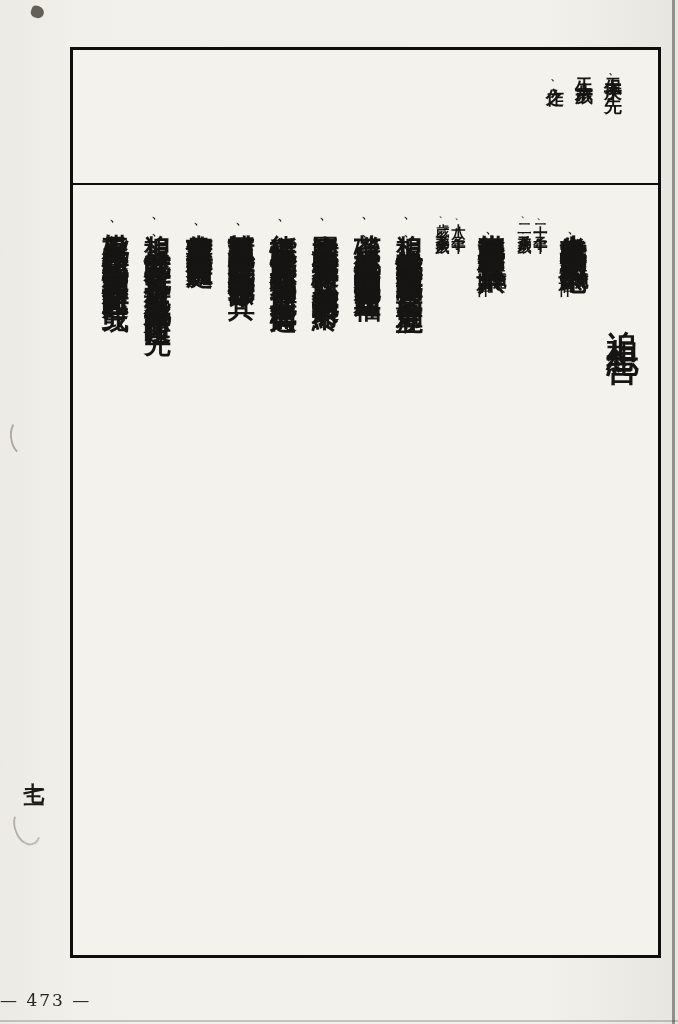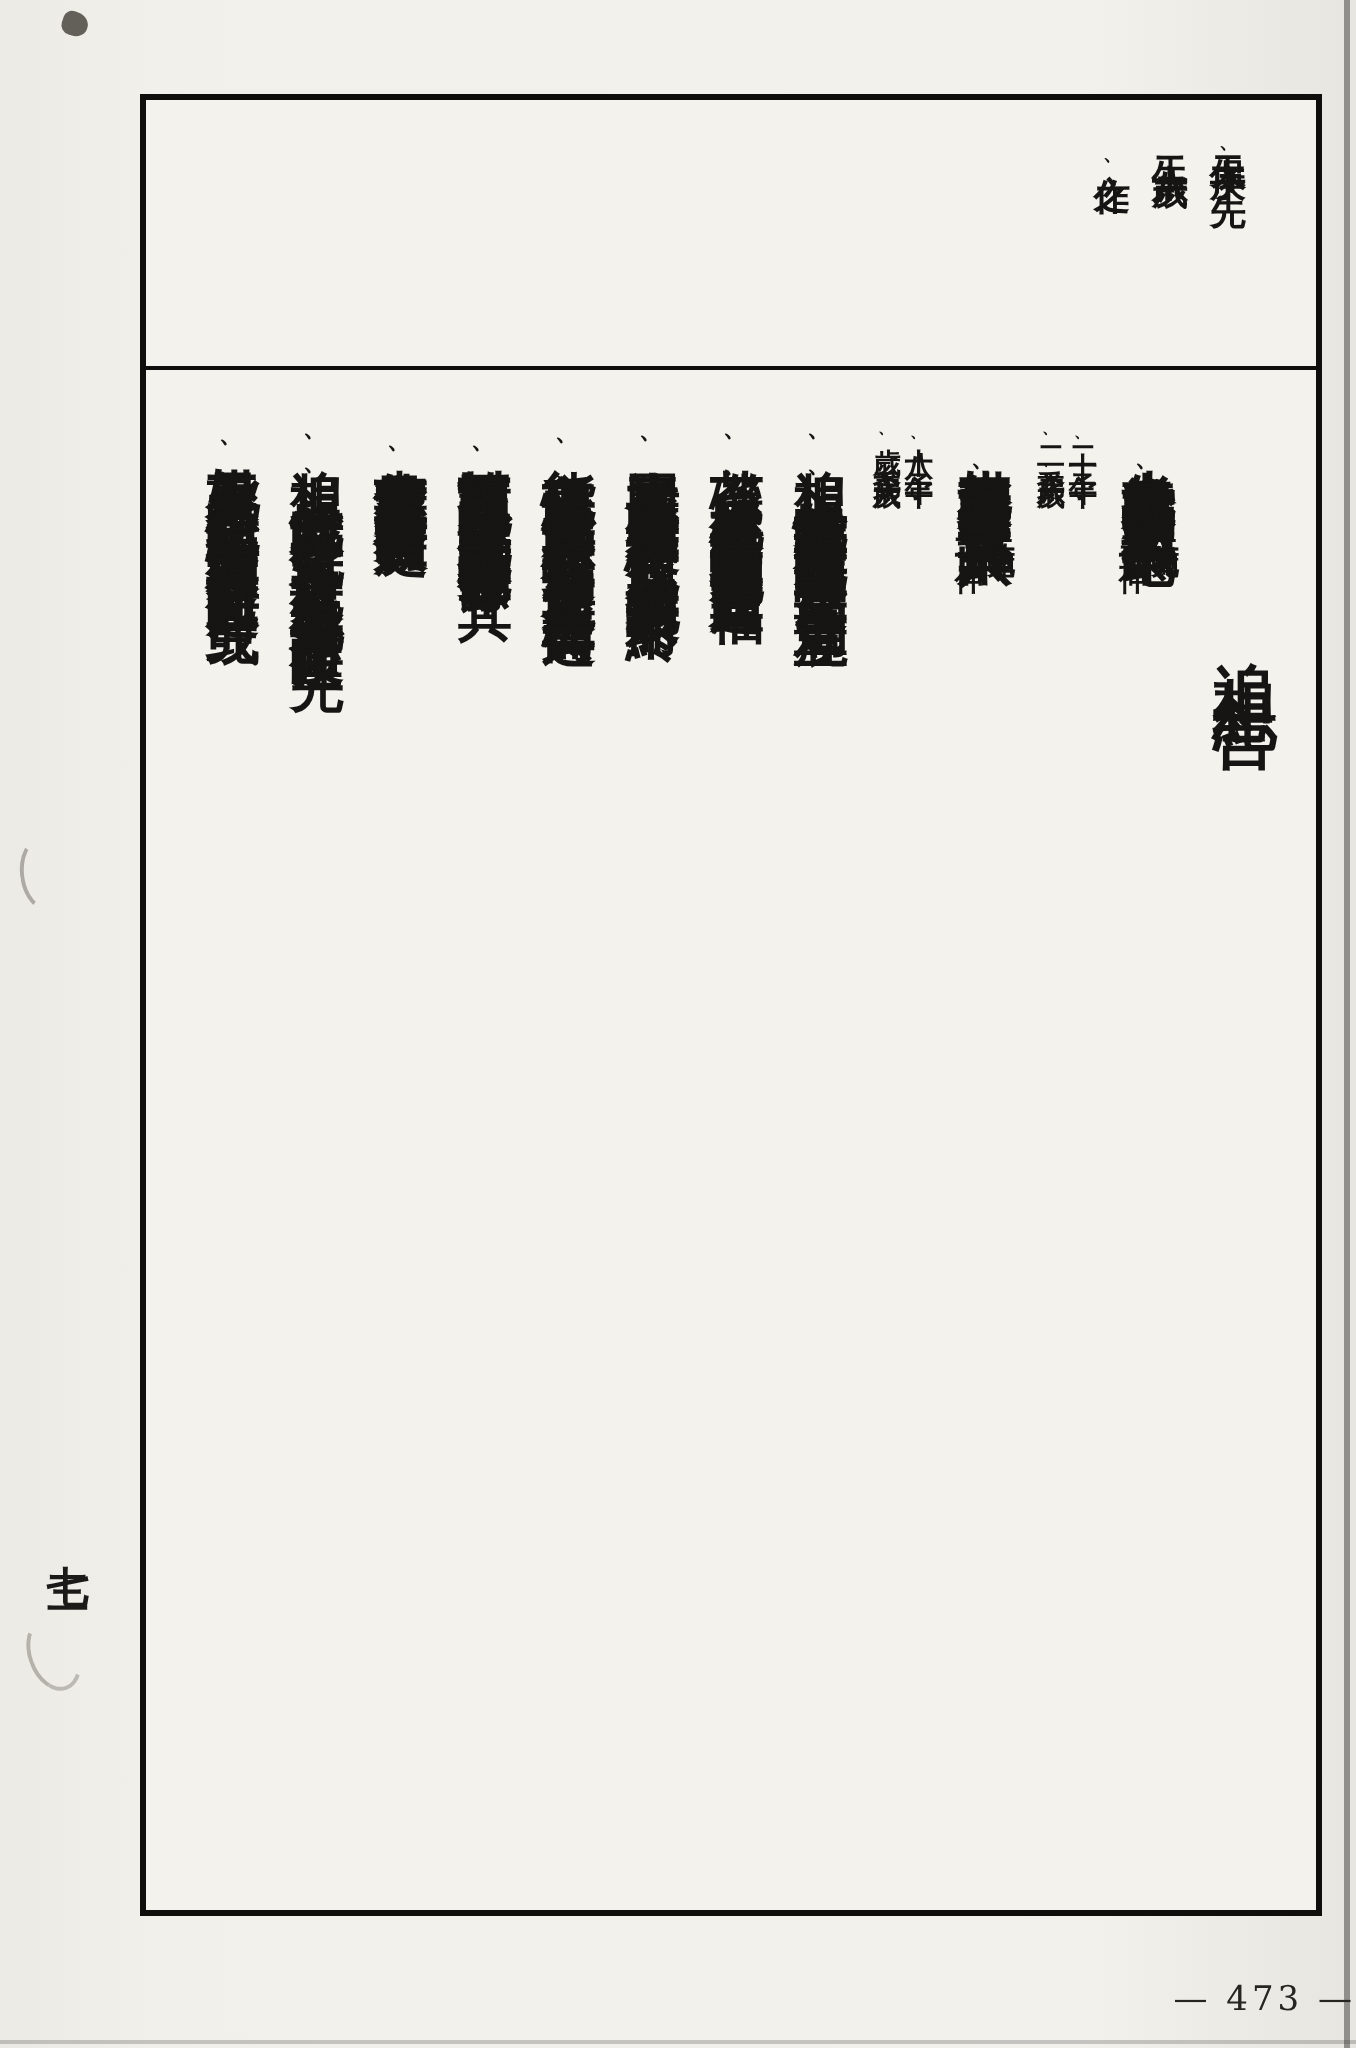--- a/index.html
+++ b/index.html
@@ -69,21 +69,21 @@
   .note .pu{font-size:8px;letter-spacing:0;}
   .title-col{width:46px;padding-top:92px;box-sizing:border-box;}
   .title-col .txt{font-size:32px;letter-spacing:7px;font-weight:700;}
 
   .folio{
     position:absolute;left:20px;top:766px;
     writing-mode:vertical-rl;text-orientation:upright;
     font-size:21px;letter-spacing:5px;font-weight:600;color:#1b1a18;
   }
   .pageno{
-    position:absolute;left:0;right:0;bottom:14px;text-align:right;
+    position:absolute;left:0;right:0;bottom:14px;text-align:left;
     font-size:17px;letter-spacing:2px;color:#262522;
     font-family:"DejaVu Serif","Liberation Serif",serif;
   }
 </style>
 </head>
 <body>
 
 <div class="page">
 
   <div class="speck"></div>

